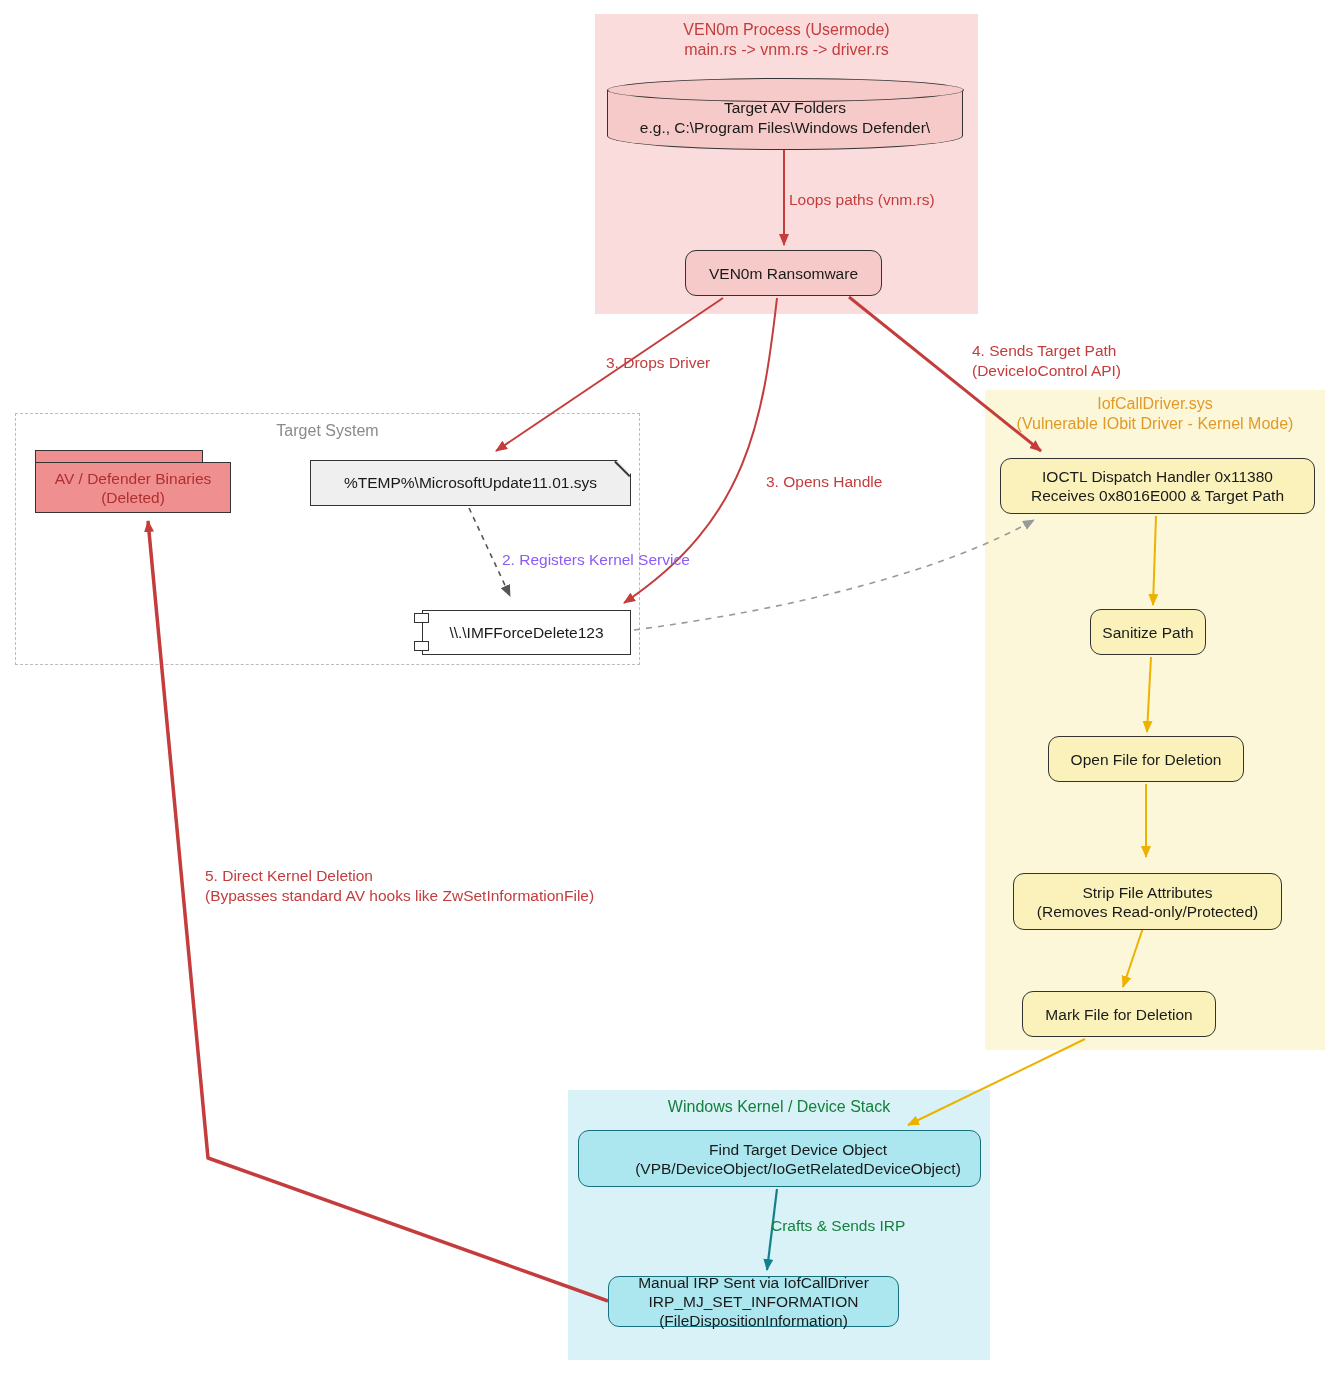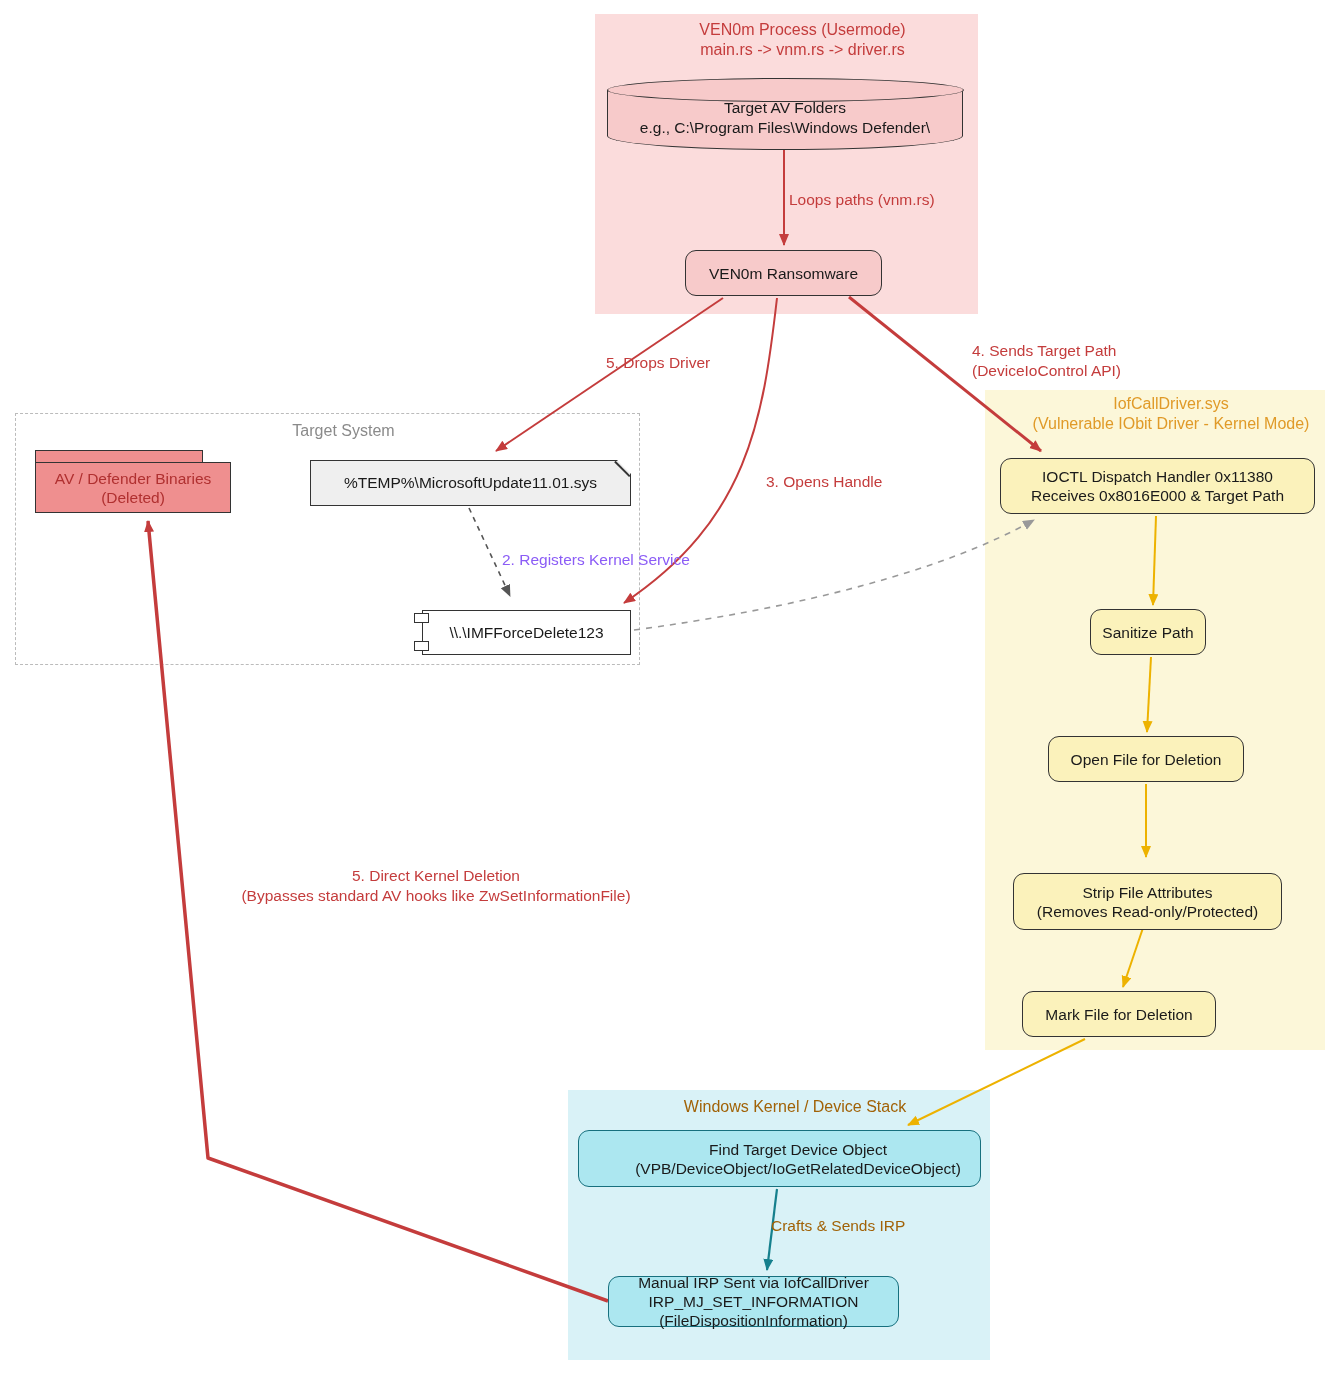--- a/index.html
+++ b/index.html
@@ -4,25 +4,25 @@
 <style>
   html,body{margin:0;padding:0;background:#fff;}
   .canvas{position:relative;width:1339px;height:1376px;font-family:"Liberation Sans",sans-serif;overflow:hidden;background:#fff;}
 
   
   .container{position:absolute;box-sizing:border-box;z-index:0;}
   .c-usermode{left:595px;top:14px;width:383px;height:300px;background:#fbdcdc;}
   .c-target{left:15px;top:413px;width:625px;height:252px;background:#ffffff;border:1.6px dashed #bbbbbb;}
   .c-driver{left:985px;top:390px;width:340px;height:660px;background:#fcf7d9;}
   .c-kernel{left:568px;top:1090px;width:422px;height:270px;background:#d9f2f7;}
-  .container-title{position:absolute;left:0;width:100%;text-align:center;font-size:16px;line-height:20px;z-index:3;padding-left:16px;}
+  .container-title{position:absolute;left:0;width:100%;text-align:center;font-size:16px;line-height:20px;z-index:3;}
   .red-text{color:#c43c3c;}
   .gray-text{color:#8a8a8a;}
   .orange-text{color:#e09a28;}
-  .teal-text{color:#a16207;}
+  .teal-text{color:#15803d;}
 
   
   svg.edges{position:absolute;left:0;top:0;z-index:1;pointer-events:none;}
 
   
   .node{position:absolute;border:1.5px solid #333;box-sizing:border-box;display:flex;flex-direction:column;align-items:center;justify-content:center;text-align:center;font-size:15.5px;line-height:19px;color:#1a1a1a;z-index:2;}
   .round{border-radius:11px;}
   .pinknode{background:#f7caca;}
   .yellownode{background:#fbf2bb;}
   .cyannode{background:#ace7f0;border-color:#17707e;}
@@ -156,26 +156,26 @@
     <div>(VPB/DeviceObject/IoGetRelatedDeviceObject)</div>
   </div>
 
   <div class="node round cyannode" style="left:608px;top:1276px;width:291px;height:51px;">
     <div>Manual IRP Sent via IofCallDriver</div>
     <div>IRP_MJ_SET_INFORMATION</div>
     <div>(FileDispositionInformation)</div>
   </div>
 
   <div class="edge-label red-text" style="left:789px;top:190px;">Loops paths (vnm.rs)</div>
-  <div class="edge-label red-text" style="left:606px;top:353px;">5. Drops Driver</div>
+  <div class="edge-label red-text" style="left:606px;top:353px;">3. Drops Driver</div>
   <div class="edge-label red-text" style="left:766px;top:472px;">3. Opens Handle</div>
   <div class="edge-label red-text" style="left:972px;top:341px;">
     <div>4. Sends Target Path</div>
     <div>(DeviceIoControl API)</div>
   </div>
   <div class="edge-label" style="left:502px;top:550px;color:#8b5cf6;">2. Registers Kernel Service</div>
-  <div class="edge-label red-text" style="left:205px;top:866px;width:462px;text-align:center;">
+  <div class="edge-label red-text" style="left:205px;top:866px;width:462px;">
     <div>5. Direct Kernel Deletion</div>
     <div>(Bypasses standard AV hooks like ZwSetInformationFile)</div>
   </div>
   <div class="edge-label teal-text" style="left:771px;top:1216px;">Crafts &amp; Sends IRP</div>
 
 </div>
 
 </body></html>

